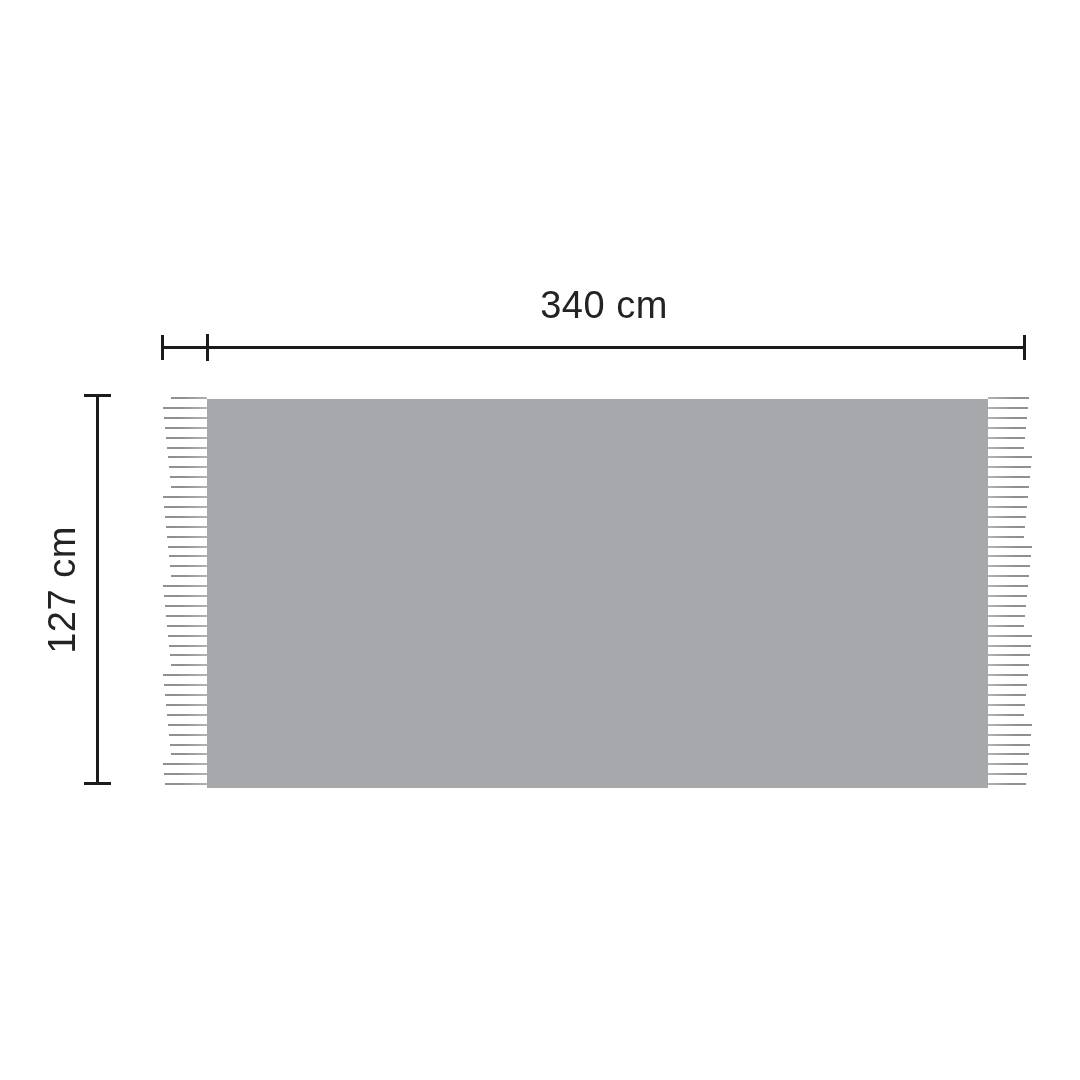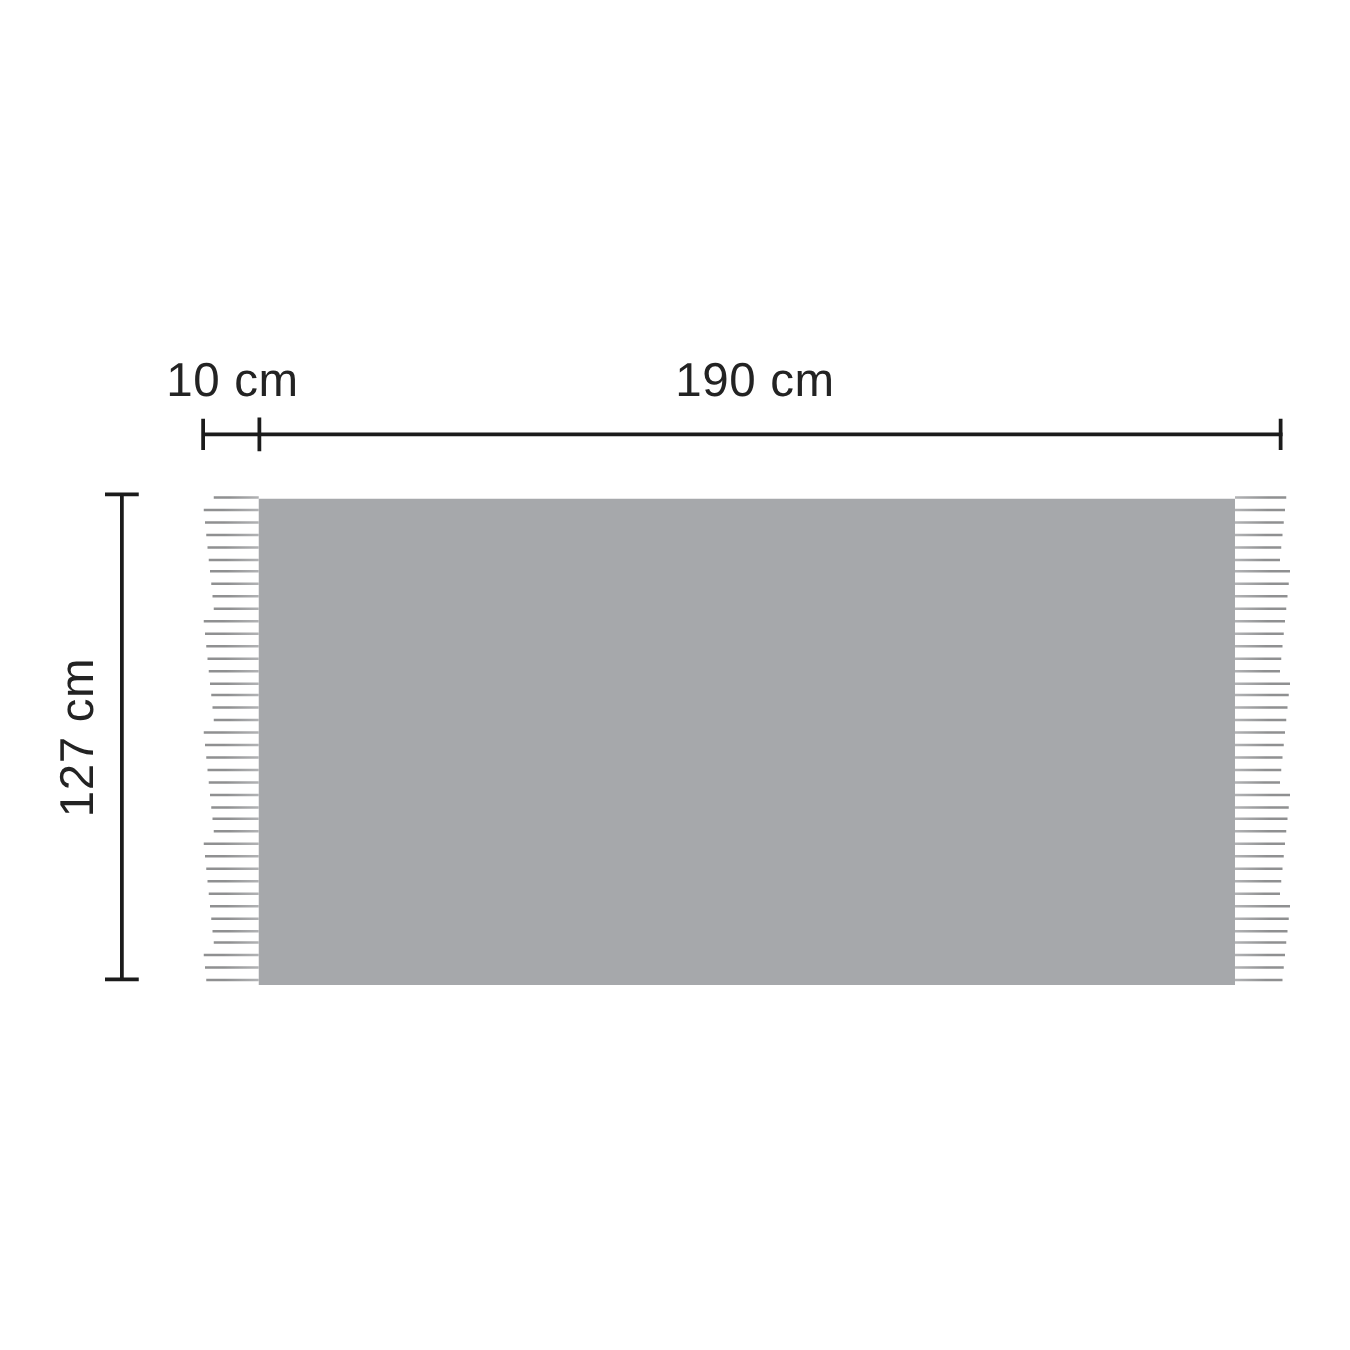--- a/index.html
+++ b/index.html
@@ -87,23 +87,22 @@
   .fringe-right .fringe-line {
     left: 0;
     background: linear-gradient(to left, var(--fringe-outer, #8f9091) 0%, var(--fringe-outer, #8f9091) 35%, var(--fringe-inner, #b0b1b3) 100%);
   }
 </style>
 </head>
 <body>
 
 <div class="stage" style="--bg: #ffffff; --fabric: #a6a8ab; --fringe-outer: #8f9091; --fringe-inner: #b2b3b5; --line: #1b1b1b; --text: #232323;">
 
-  <div class="dim-label label-fringe-width">10 cm</div>
 
-  <div class="dim-label label-body-width">190 cm</div>
+  <div class="dim-label label-body-width">340 cm</div>
 
   <div class="dim-label label-height">127 cm</div>
 
   <div class="hline"></div>
   <div class="tick-v t1"></div>
   <div class="tick-v t2"></div>
   <div class="tick-v t3"></div>
 
   <div class="vline"></div>
   <div class="tick-h top"></div>

